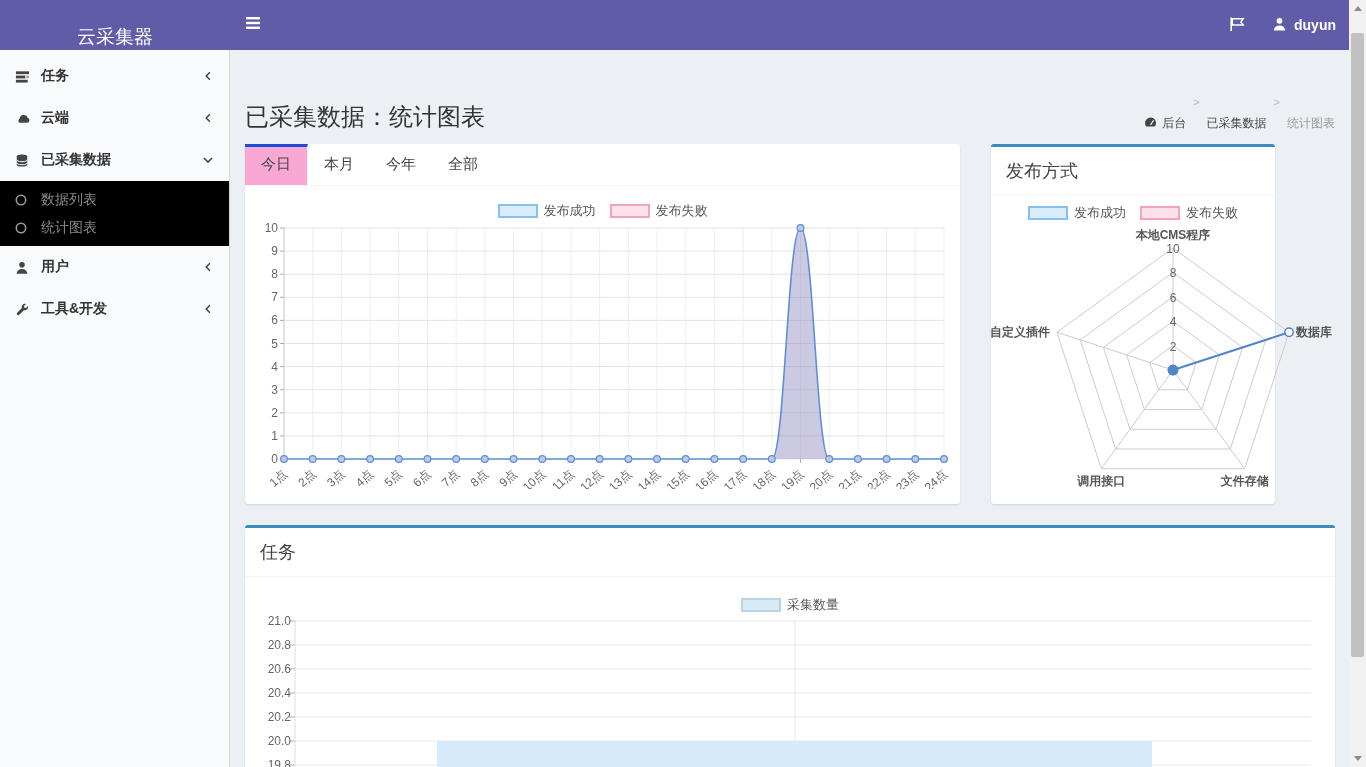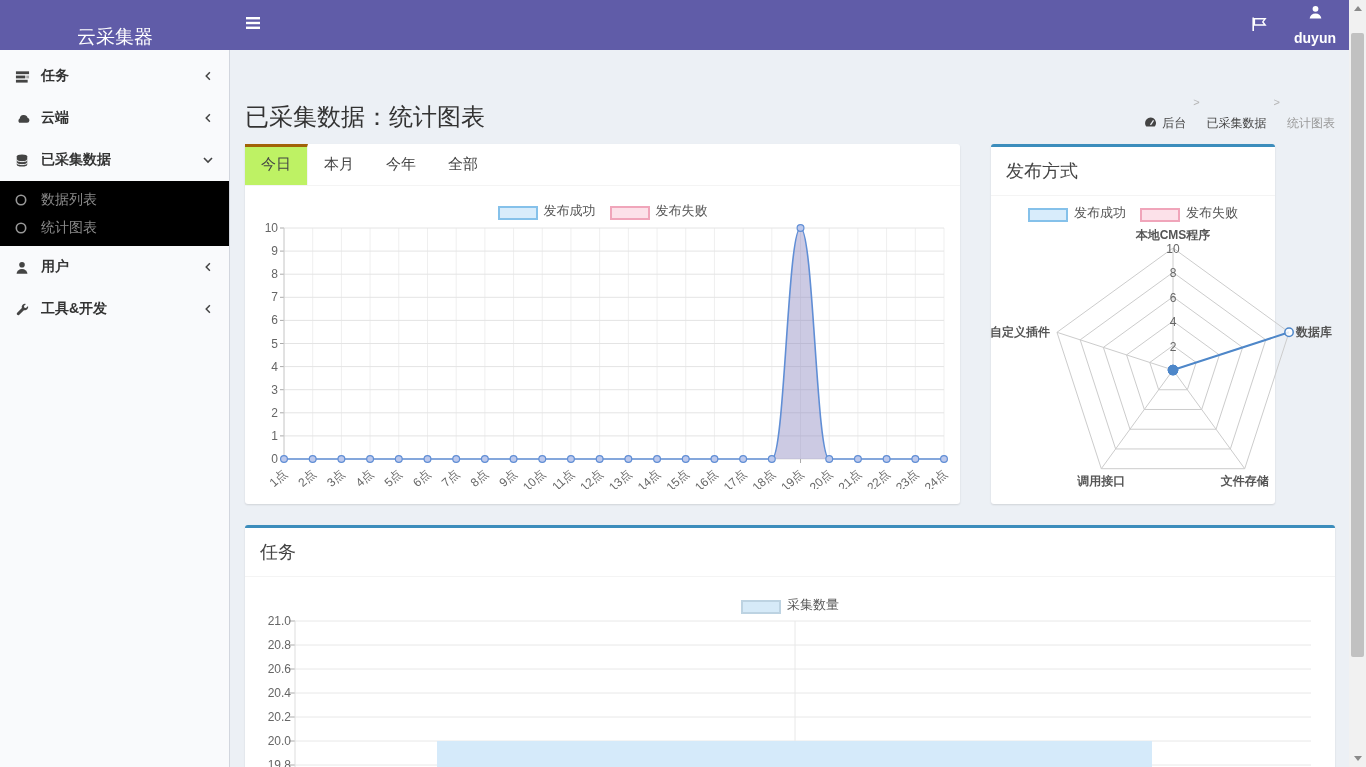--- a/index.html
+++ b/index.html
@@ -6,21 +6,21 @@
   html,body { width:1366px; height:767px; overflow:hidden; background:#ecf0f5;
               font-family:"Liberation Sans","DejaVu Sans",sans-serif; color:#333; }
   
   .navbar { position:fixed; top:0; left:0; width:1366px; height:50px; background:#605ca8;
             display:flex; align-items:stretch; z-index:20; }
   .logo { width:230px; display:flex; align-items:flex-end; justify-content:center;
           color:#fff; font-size:19px; cursor:pointer; }
   .hamburger { width:46px; display:flex; align-items:center; justify-content:center; cursor:pointer; }
   .nav-right { margin-left:auto; display:flex; align-items:center; gap:26px; padding-right:30px; }
   .nav-item { display:flex; align-items:center; gap:7px; color:#fff; font-size:14px;
-              font-weight:bold; cursor:pointer;flex-direction:column; }
+              font-weight:bold; cursor:pointer; }
   
   .sidebar { position:absolute; top:50px; left:0; width:230px; height:717px;
              background:#f9fafc; border-right:1px solid #d2d6de; }
   .sidebar ul { list-style:none; padding-top:5px; }
   .menu-item { display:flex; align-items:center; padding:12px 15px; font-size:14px;
                font-weight:bold; color:#333; cursor:pointer; }
   .menu-item .mi-icon { width:26px; display:flex; align-items:center; }
   .menu-item .chev { margin-left:auto; display:flex; align-items:center; }
   .submenu { background:#000000; padding:4px 0; list-style:none; }
   .submenu-item { display:flex; align-items:center; padding:5px 15px; font-size:14px;
@@ -38,25 +38,25 @@
   .breadcrumb .bc-active { color:#999; }
   .breadcrumb .bc-sep { color:#b5b5b5; font-size:11px; }
   .row1 { display:flex; gap:31px; }
   .panel { background:#fff; border-radius:3px; box-shadow:0 1px 2px rgba(0,0,0,.12);
            position:relative; }
   .tabs-panel { width:715px; height:360px; }
   .radar-panel { width:284px; height:360px; border-top:3px solid #3c8dbc; }
   .task-panel  { width:1090px; height:340px; border-top:3px solid #3c8dbc; margin-top:21px; }
   .tabs { display:flex; list-style:none; border-bottom:1px solid #f4f4f4; }
   .tab { padding:11px 16px; font-size:15px; color:#444; cursor:pointer; }
-  .tab.active { border-top:3px solid #a16207; padding-top:8px; background:#bef264;
+  .tab.active { border-top:3px solid #1d4ed8; padding-top:8px; background:#f9a8d4;
                 border-right:1px solid #f4f4f4; }
   .panel-title { padding:12px 15px; font-size:18px; color:#444; border-bottom:1px solid #f4f4f4; }
   .legend { display:flex; justify-content:center; align-items:center; gap:14px; height:17px; }
-  .legend-item { display:flex; align-items:flex-end; gap:6px; font-size:13px; color:#555; cursor:pointer; }
+  .legend-item { display:flex; align-items:center; gap:6px; font-size:13px; color:#555; cursor:pointer; }
   .legend-swatch { width:40px; height:14px; border:2px solid; }
   .lg1 { margin-top:16px; } .lg2 { margin-top:8px; } .lg3 { margin-top:19px; }
   .chart-svg { display:block; margin-top:2px; }
   .radar-svg { display:block; margin-top:4px; }
   
   .scrollbar { position:fixed; right:0; top:0; width:17px; height:767px; background:#f1f1f1; z-index:50; }
   .sb-btn { position:absolute; left:0; width:17px; height:17px; display:flex;
             align-items:center; justify-content:center; cursor:pointer; }
   .sb-up { top:0; } .sb-down { bottom:0; }
   .tri-up   { width:0; height:0; border-left:4px solid transparent; border-right:4px solid transparent;

